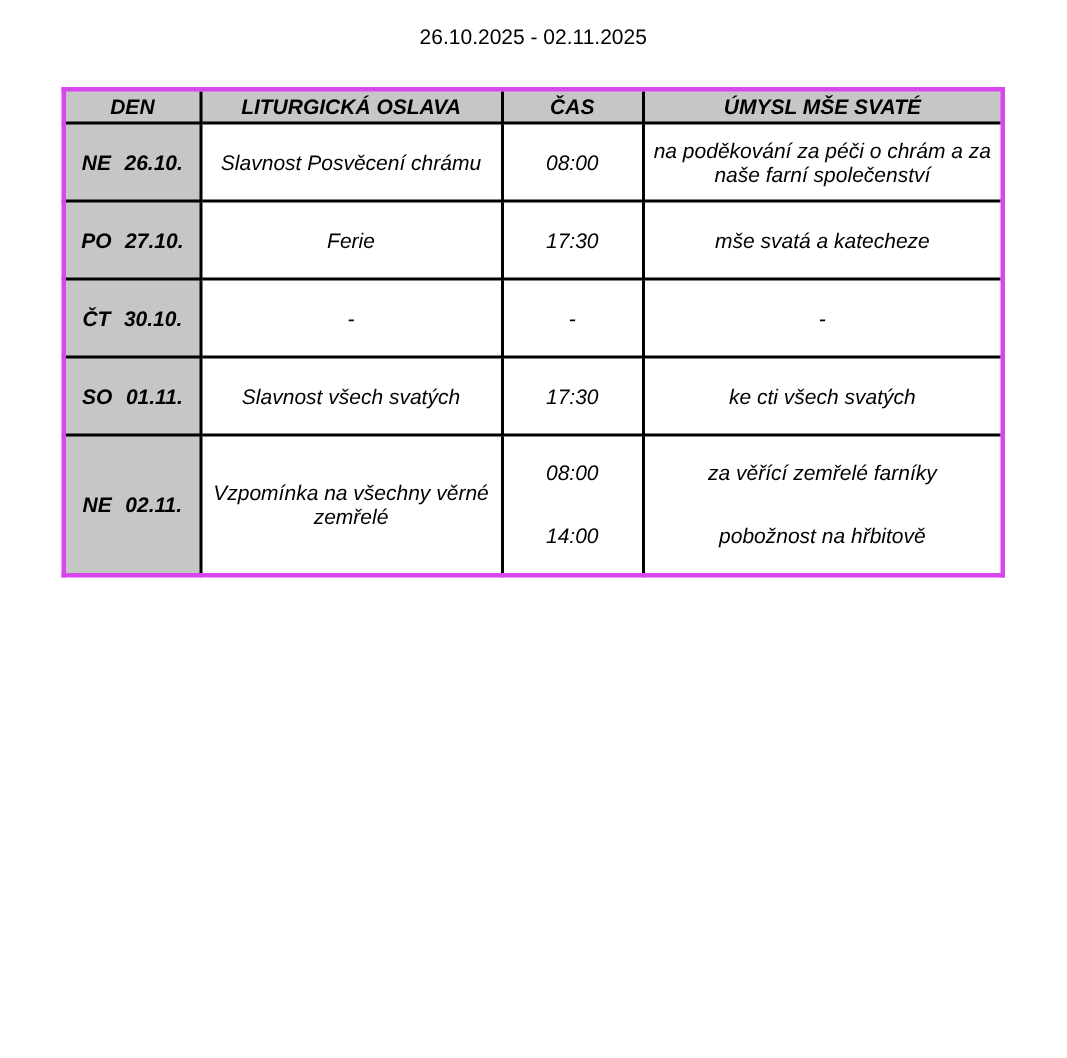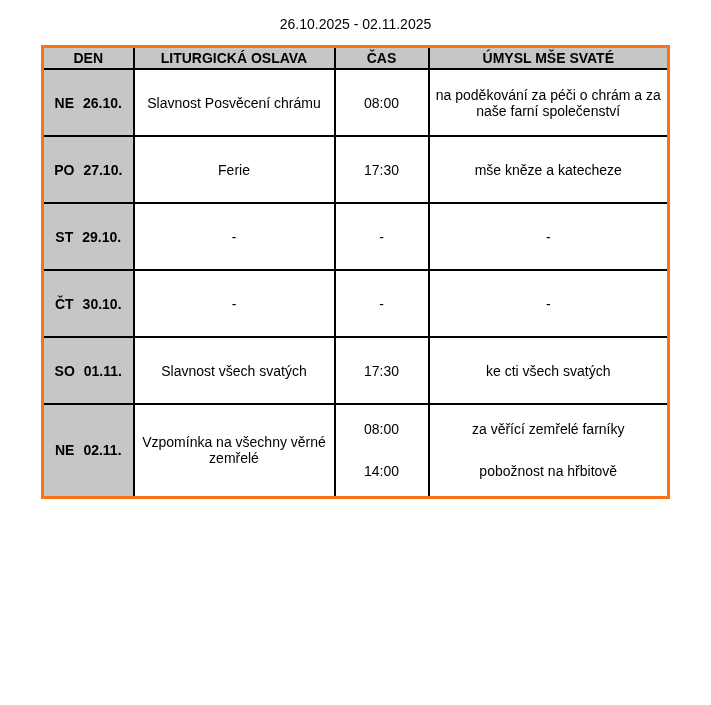--- a/index.html
+++ b/index.html
@@ -26,40 +26,41 @@
   }
   .date-range {
     font-size: 14px;
     font-weight: normal;
     text-align: center;
   }
   table.schedule {
     border-collapse: collapse;
     table-layout: fixed;
     width: 626px;
-    margin: 10px auto 0 auto;
-    border: 3px solid #f97316;
+    margin: 23px auto 0 auto;
+    border: 3px solid #d946ef;
+    font-style: italic;
   }
   .schedule th, .schedule td {
     border: 2px solid #000000;
     font-size: 14px;
     text-align: center;
     vertical-align: middle;
     padding: 2px 6px;
     box-sizing: border-box;
     word-wrap: break-word;
   }
   .schedule th {
     background: #c6c6c6;
     font-weight: bold;
     height: 22px;
     padding: 2px 4px;
   }
   .schedule tbody tr {
-    height: 67px;
+    height: 52px;
   }
   .schedule tbody tr.row-tall {
     height: 93px;
   }
   td.day-cell {
     background: #c6c6c6;
     font-weight: bold;
     white-space: nowrap;
   }
   td.day-cell .day-abbr {
@@ -101,27 +102,21 @@
       <tr>
         <td class="day-cell"><span class="day-abbr">NE</span><span>26.10.</span></td>
         <td>Slavnost Posvěcení chrámu</td>
         <td>08:00</td>
         <td>na poděkování za péči o chrám a za naše farní společenství</td>
       </tr>
       <tr>
         <td class="day-cell"><span class="day-abbr">PO</span><span>27.10.</span></td>
         <td>Ferie</td>
         <td>17:30</td>
-        <td>mše kněze a katecheze</td>
-      </tr>
-      <tr>
-        <td class="day-cell"><span class="day-abbr">ST</span><span>29.10.</span></td>
-        <td>-</td>
-        <td>-</td>
-        <td>-</td>
+        <td>mše svatá a katecheze</td>
       </tr>
       <tr>
         <td class="day-cell"><span class="day-abbr">ČT</span><span>30.10.</span></td>
         <td>-</td>
         <td>-</td>
         <td>-</td>
       </tr>
       <tr>
         <td class="day-cell"><span class="day-abbr">SO</span><span>01.11.</span></td>
         <td>Slavnost všech svatých</td>

